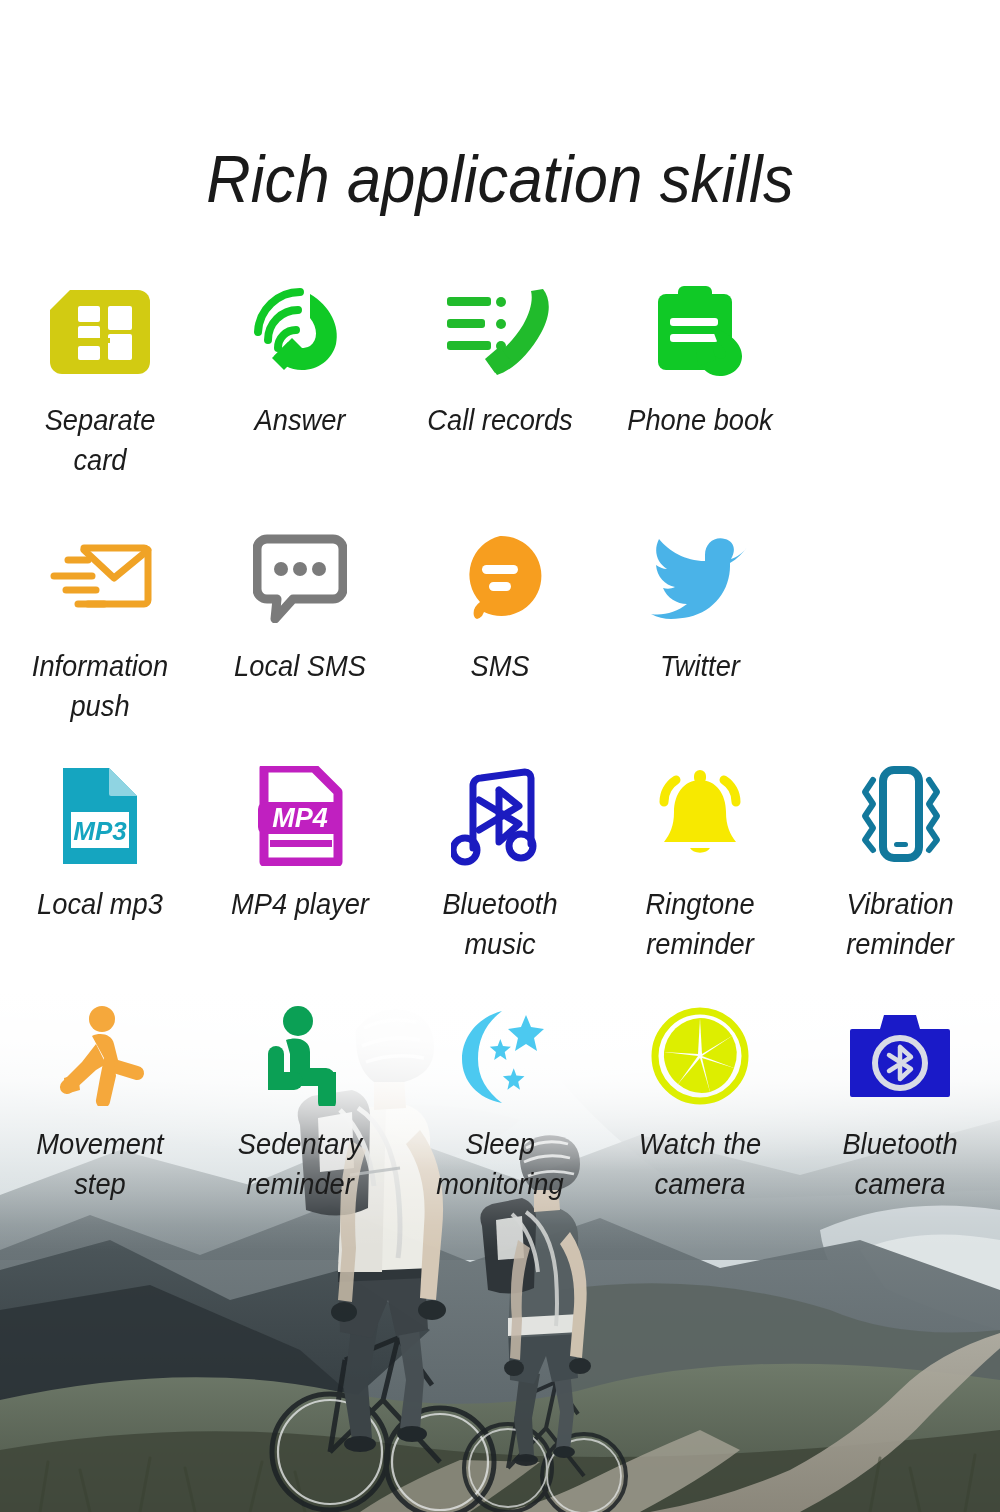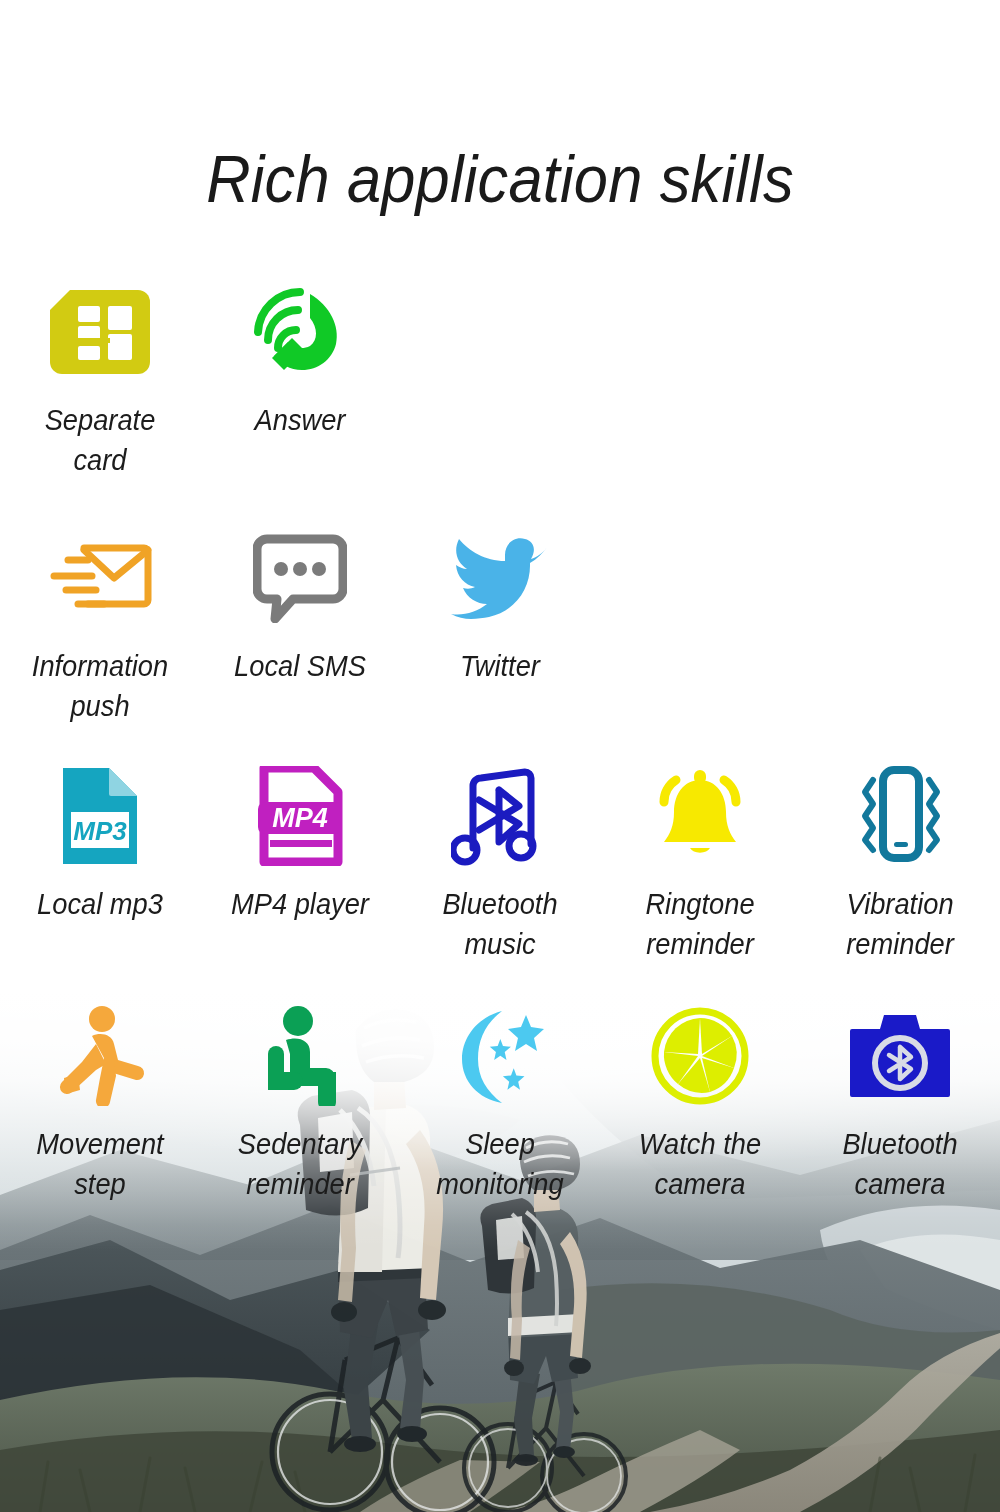--- a/index.html
+++ b/index.html
@@ -317,21 +317,54 @@
             <path d="M20 54 A30 30 0 0 1 50 24"></path>
             <path d="M30 62 A18 18 0 0 1 48 44"></path>
           </g>
           <path d="M62 8 C82 20 92 40 88 58 C84 74 70 84 54 84 C42 84 32 78 26 70 L40 56 C46 62 54 64 62 60 C70 54 70 42 62 32 Z" fill="#10c926"></path>
           <path d="M24 72 L44 52 L56 64 L36 84 Z" fill="#10c926"></path>
         </svg>
       </div>
       <div class="cell-label" style="color: rgb(28, 28, 28);">Answer</div>
     </div>
 
-
+    <div class="cell">
+      <div class="icon-box">
+        <svg width="110" height="94" viewBox="0 0 110 94">
+          <g fill="#21bb2c">
+            <rect x="2" y="12" width="44" height="9" rx="3"></rect>
+            <rect x="2" y="34" width="38" height="9" rx="3"></rect>
+            <rect x="2" y="56" width="44" height="9" rx="3"></rect>
+            <circle cx="56" cy="17" r="5"></circle>
+            <circle cx="56" cy="39" r="5"></circle>
+            <circle cx="56" cy="61" r="5"></circle>
+          </g>
+          <path d="M98 4 C106 14 106 30 96 48 C84 70 66 86 52 90 L42 76 C54 70 68 56 78 40 C86 26 88 14 86 6 Z" fill="#21bb2c"></path>
+          <path d="M50 88 L40 74 L54 62 L66 76 Z" fill="#21bb2c"></path>
+        </svg>
+      </div>
+      <div class="cell-label" style="color: rgb(28, 28, 28);">Call records</div>
+    </div>
+
+    <div class="cell">
+      <div class="icon-box">
+        <svg width="100" height="96" viewBox="0 0 100 96">
+          <path d="M16 10 H74 A8 8 0 0 1 82 18 V78 A8 8 0 0 1 74 86 H16 A8 8 0 0 1 8 78 V18 A8 8 0 0 1 16 10 Z" fill="#10c926"></path>
+          <path d="M34 2 H56 A6 6 0 0 1 62 8 V18 H28 V8 A6 6 0 0 1 34 2 Z" fill="#10c926"></path>
+          <g fill="#ffffff">
+            <rect x="20" y="34" width="48" height="8" rx="3"></rect>
+            <rect x="20" y="50" width="48" height="8" rx="3"></rect>
+          </g>
+          <path d="M62 44 C80 48 92 60 92 72 C92 84 82 92 70 92 C60 92 52 86 50 78 L64 70 C66 74 70 76 74 74 C78 70 76 64 68 60 Z" fill="#10c926"></path>
+          <path d="M48 82 L46 66 L62 62 L66 76 Z" fill="#10c926"></path>
+          <path d="M58 40 C66 44 70 52 66 60 L52 54 Z" fill="#ffffff" opacity="0"></path>
+        </svg>
+      </div>
+      <div class="cell-label" style="color: rgb(28, 28, 28);">Phone book</div>
+    </div>
   </div>
 
   <div class="grid-row" id="row-1">
 
     <div class="cell">
       <div class="icon-box">
         <svg width="112" height="80" viewBox="0 0 112 80">
           <g fill="none" stroke="#f0a326" stroke-width="7" stroke-linecap="round" stroke-linejoin="round">
             <path d="M40 10 H100 A4 4 0 0 1 104 14 V62 A4 4 0 0 1 100 66 H44"></path>
             <path d="M40 12 L70 40 L104 12"></path>
@@ -352,20 +385,32 @@
           <g fill="#7b7b7b">
             <circle cx="28" cy="36" r="7"></circle>
             <circle cx="47" cy="36" r="7"></circle>
             <circle cx="66" cy="36" r="7"></circle>
           </g>
         </svg>
       </div>
       <div class="cell-label" style="color: rgb(28, 28, 28);">Local SMS</div>
     </div>
 
+    <div class="cell">
+      <div class="icon-box">
+        <svg width="92" height="92" viewBox="0 0 92 92">
+          <path d="M46 4 A40 40 0 1 1 30 80 L28 84 Q22 90 20 84 Q18 76 26 70 A40 40 0 0 1 46 4 Z" fill="#f79e1f"></path>
+          <g fill="#ffffff">
+            <rect x="28" y="33" width="36" height="9" rx="4.5"></rect>
+            <rect x="35" y="50" width="22" height="9" rx="4.5"></rect>
+          </g>
+        </svg>
+      </div>
+      <div class="cell-label" style="color: rgb(28, 28, 28);">SMS</div>
+    </div>
 
     <div class="cell">
       <div class="icon-box">
         <svg width="98" height="82" viewBox="0 0 98 82">
           <path d="M96 10 C92 16 86 20 80 22 C86 12 82 4 74 2 C64 -1 54 6 54 18 L54 24 C34 24 18 14 8 2 C2 14 6 26 16 32 C12 32 8 30 5 28 C6 40 14 48 24 50 C20 52 16 52 12 51 C16 61 26 67 36 67 C26 75 12 79 0 77 C12 84 26 82 38 80 C64 74 80 52 79 26 C86 22 92 16 96 10 Z" fill="#4ab3e8"></path>
         </svg>
       </div>
       <div class="cell-label" style="color: rgb(28, 28, 28);">Twitter</div>
     </div>
 

